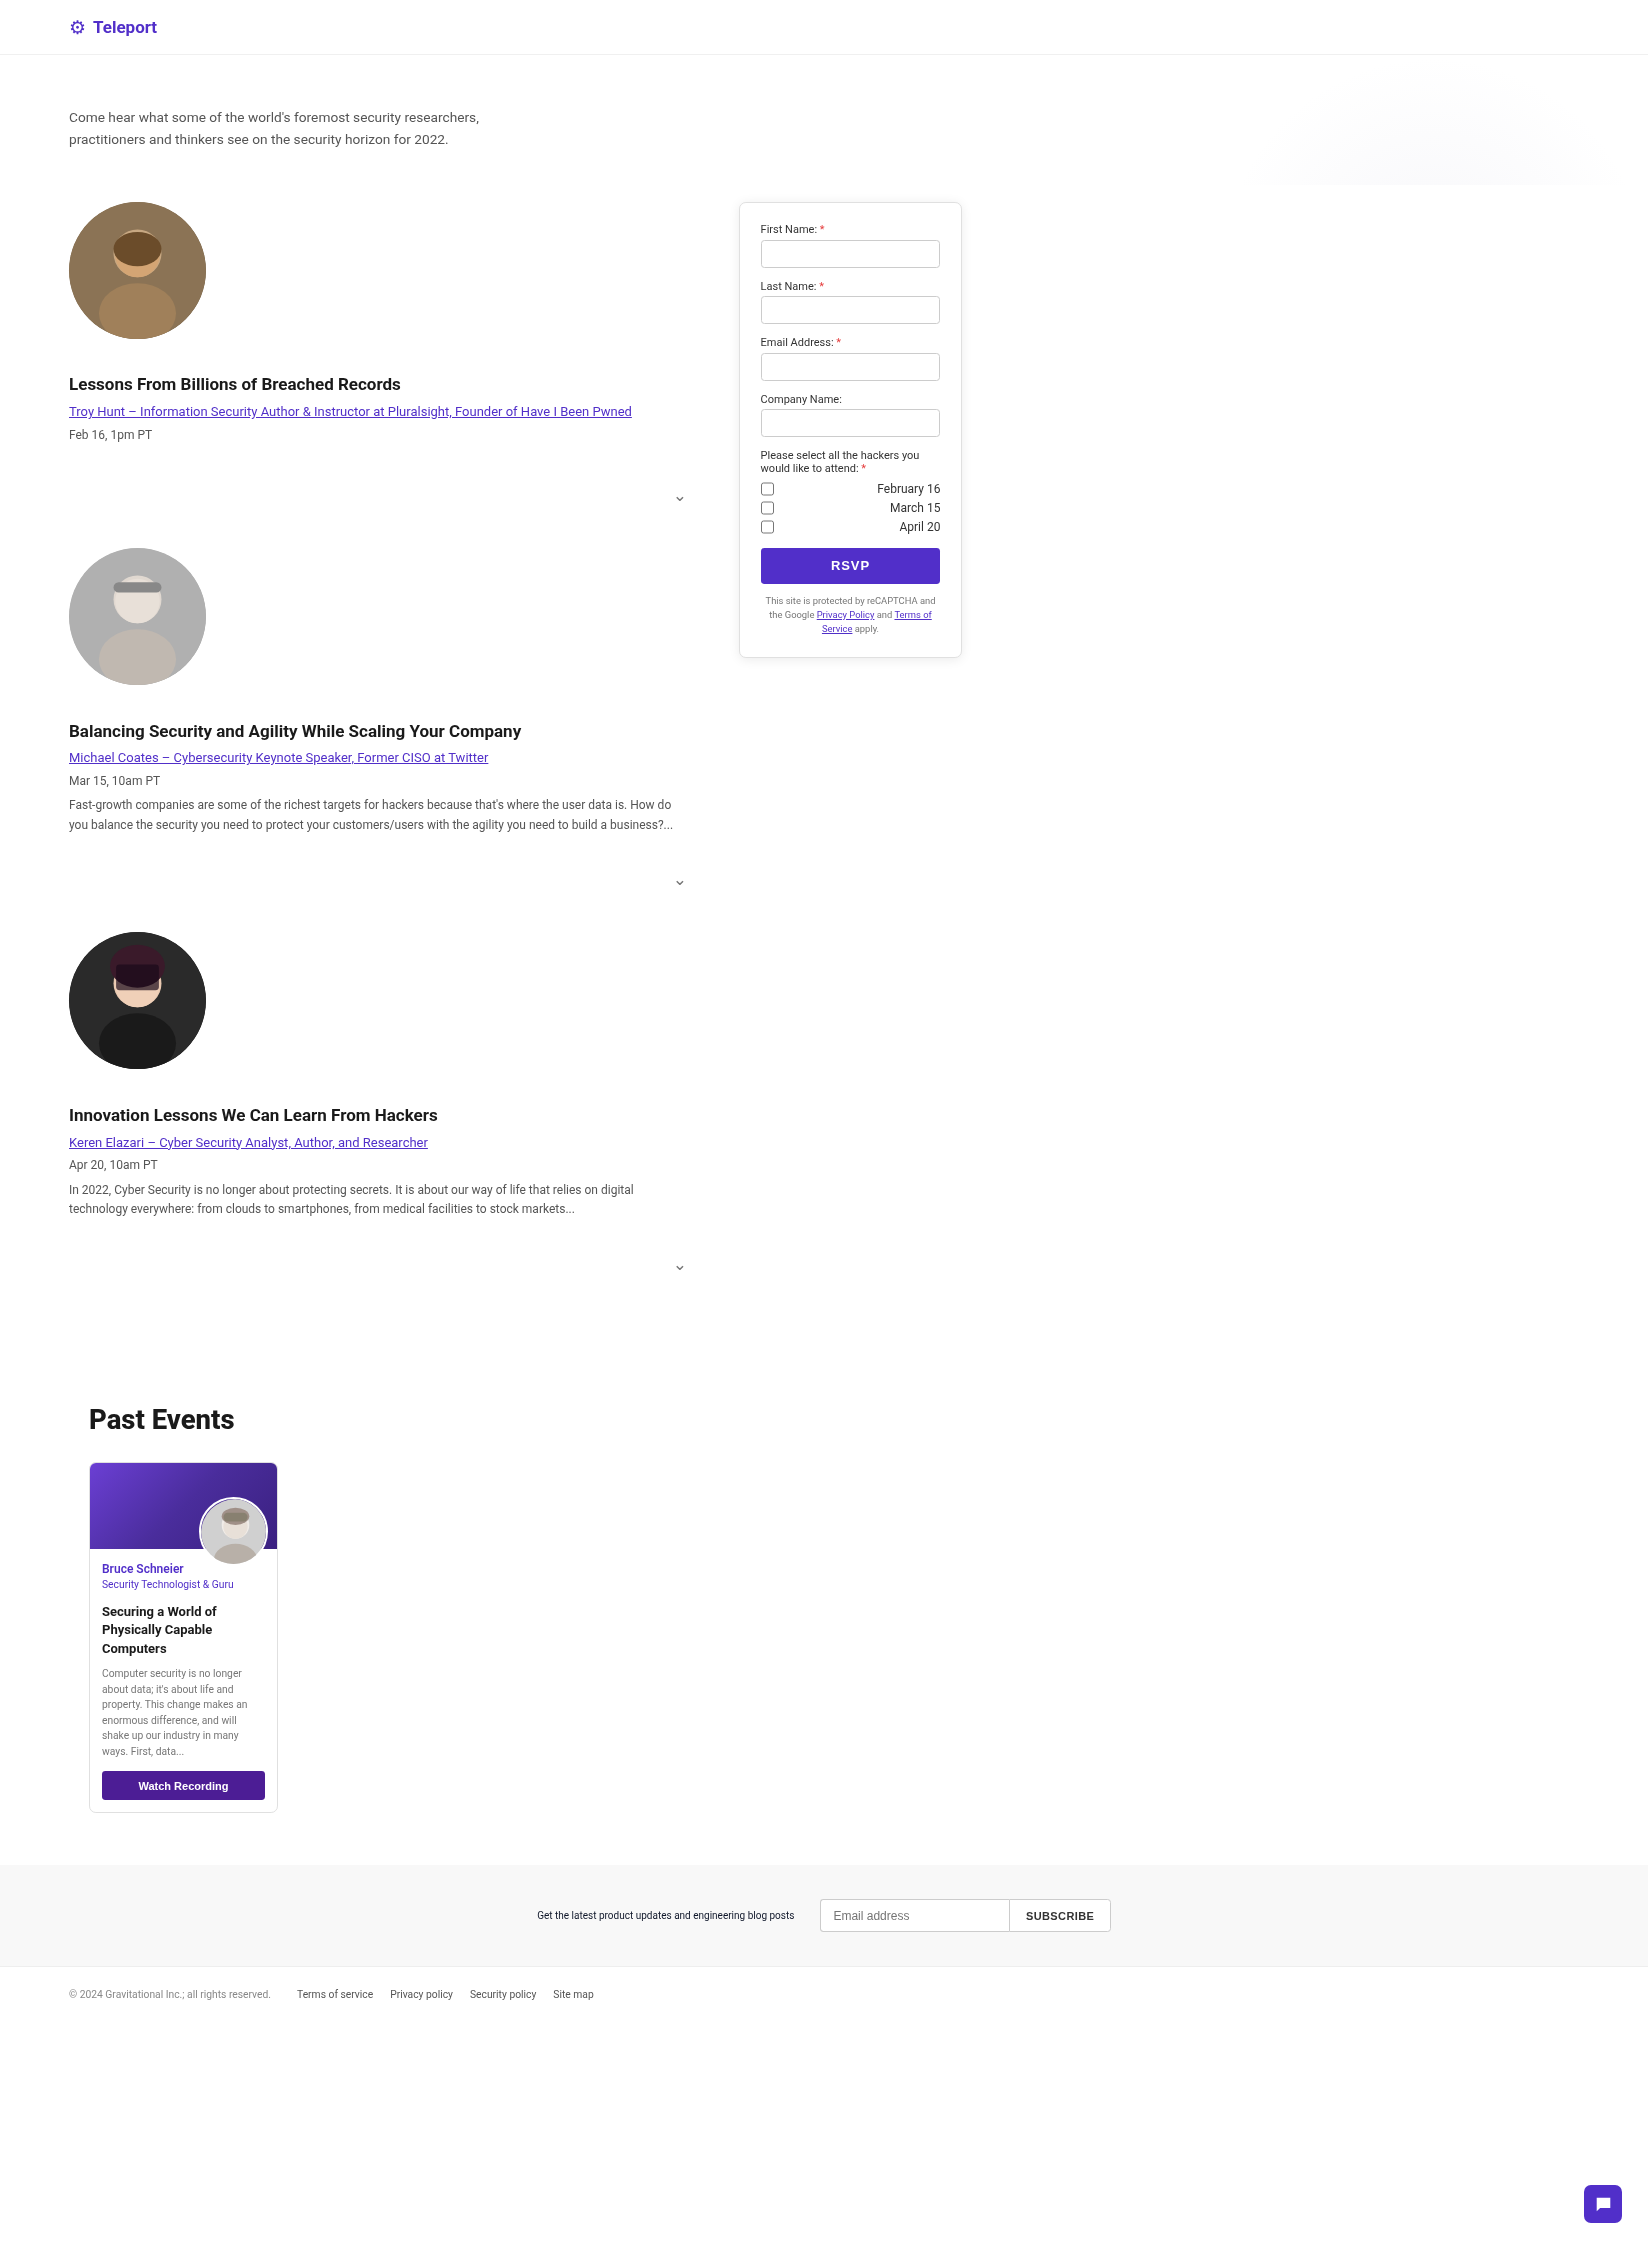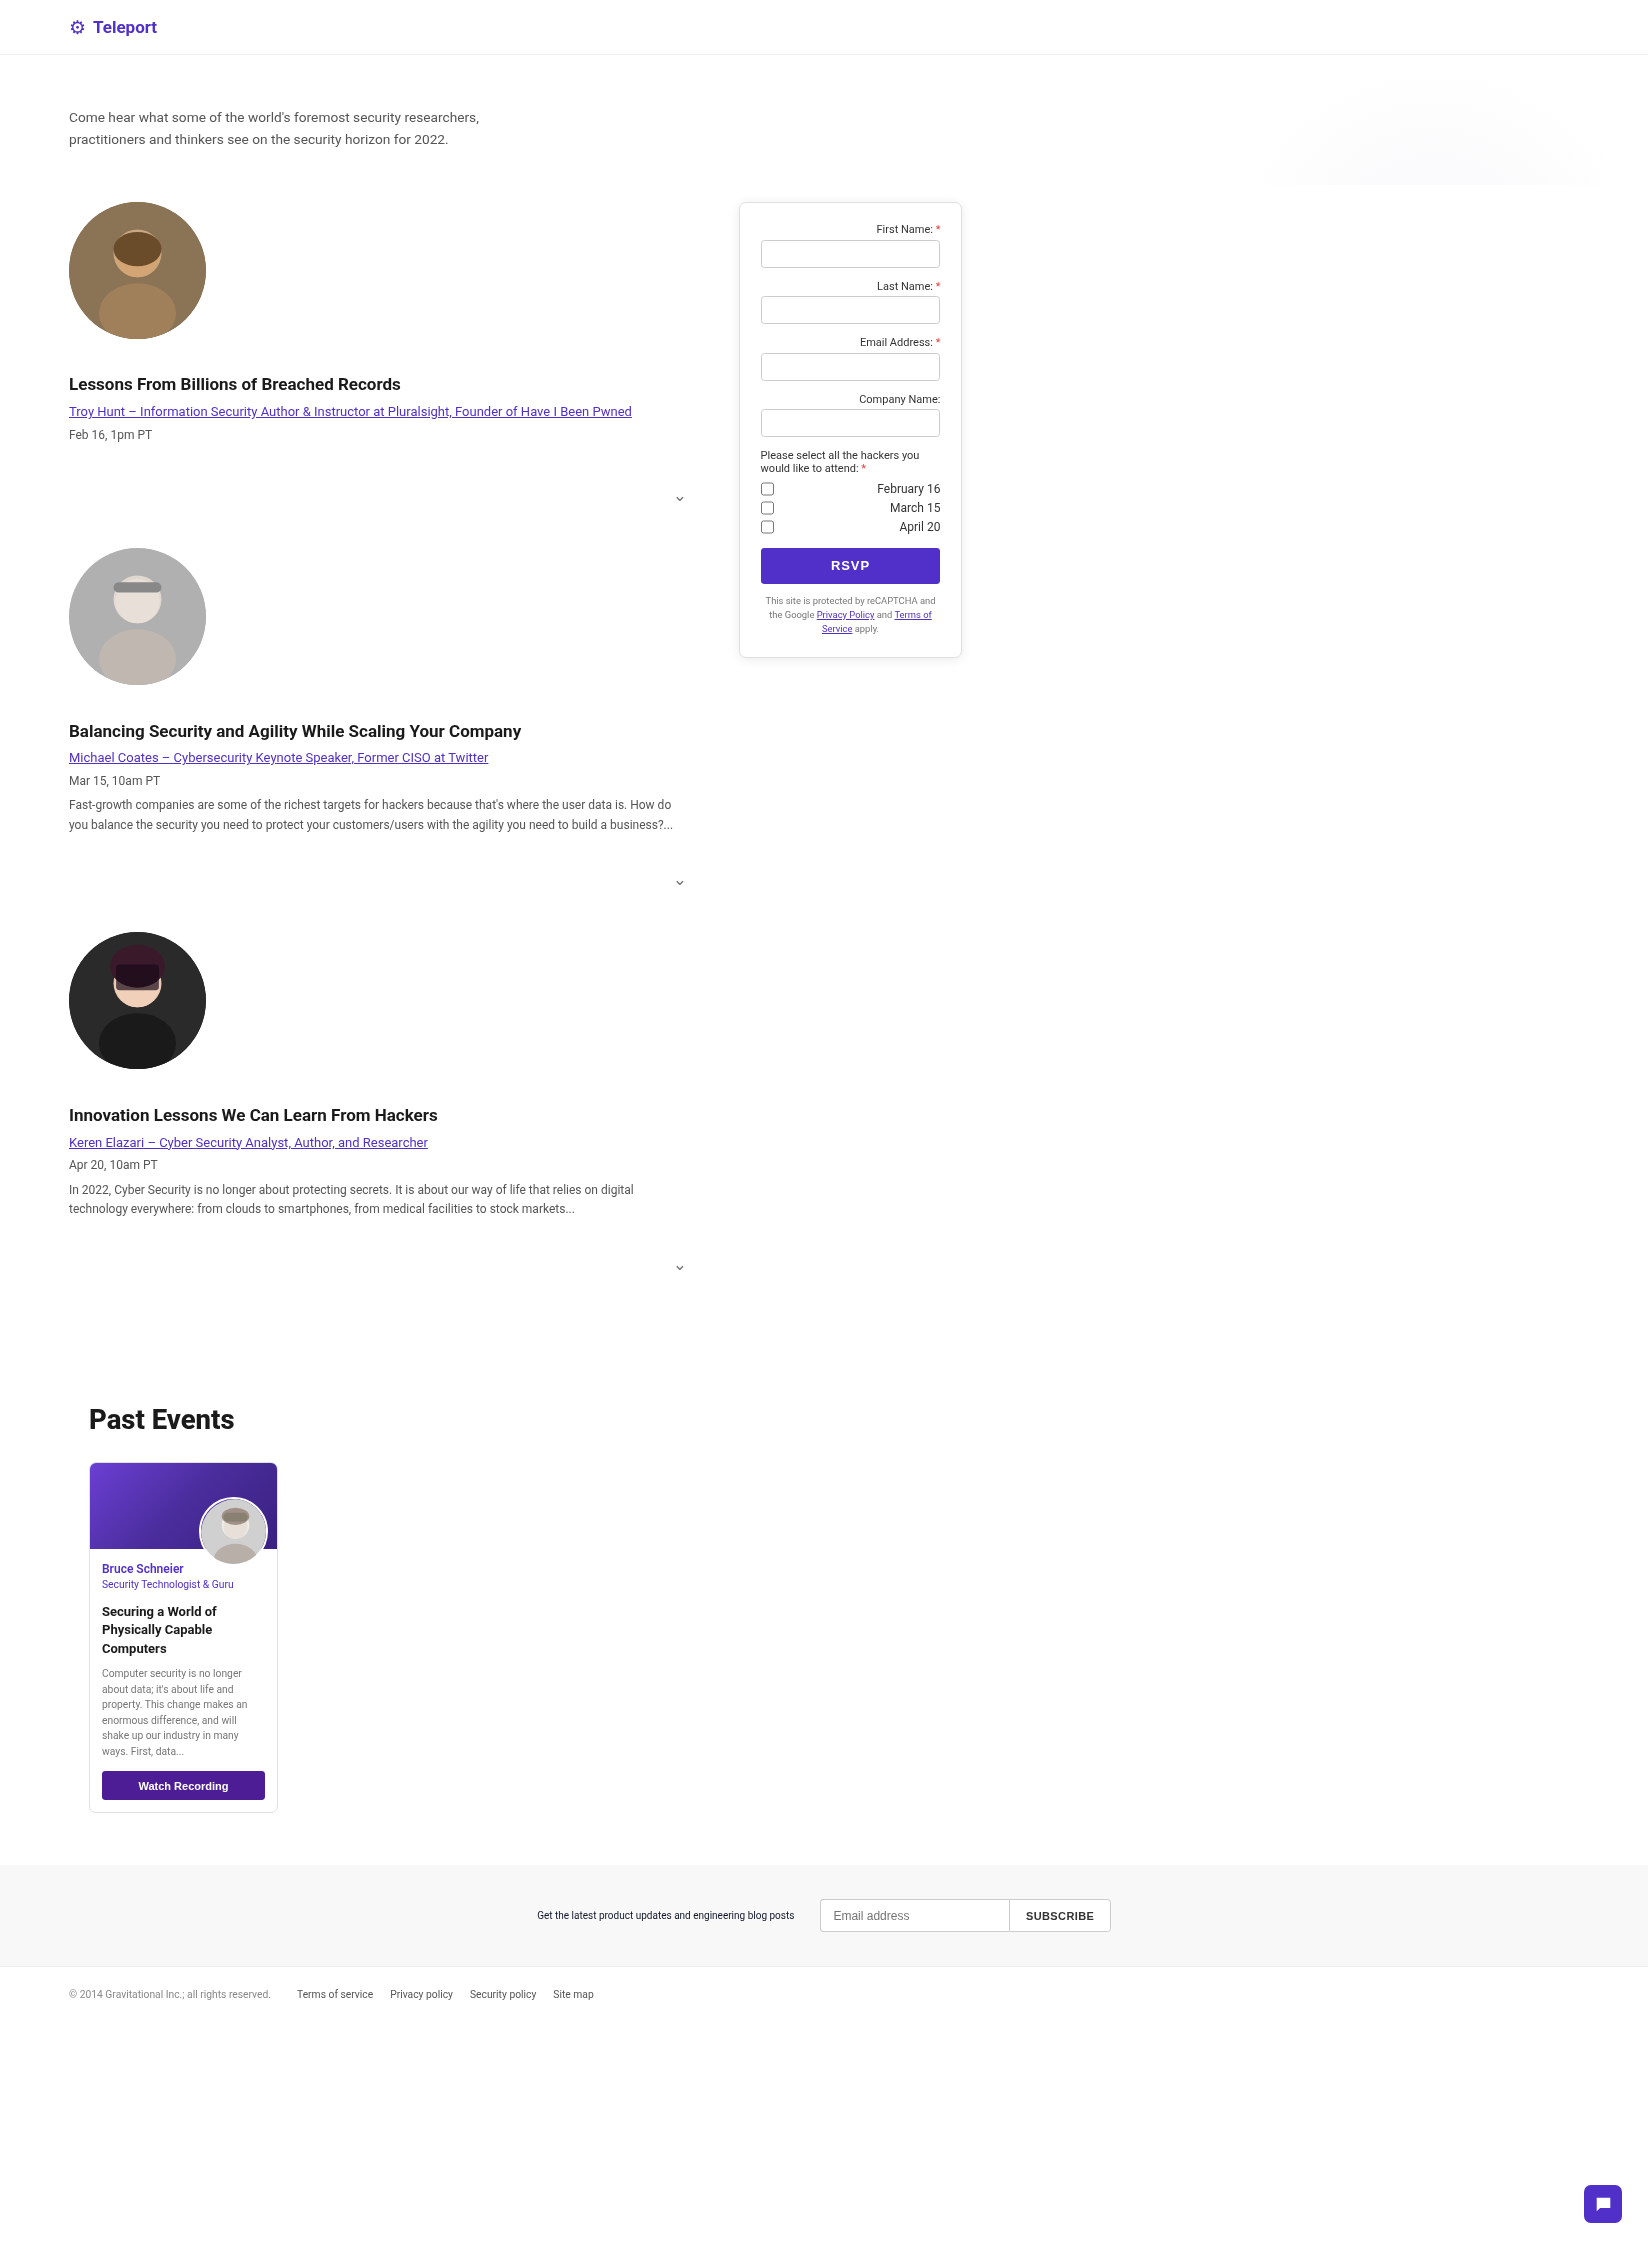--- a/index.html
+++ b/index.html
@@ -24,21 +24,21 @@
     .session-info { flex: 1; padding-top: 8.6px; }
     .session-title { font-size: 17px; font-weight: 700; color: #1a1a1a; margin-bottom: 8.6px; line-height: 1.3; }
     .session-speaker-link { color: #512fc9; text-decoration: underline; font-size: 13px; display: block; margin-bottom: 8.6px; }
     .session-date { font-size: 12px; color: #555; margin-bottom: 8.6px; }
     .session-desc { font-size: 12px; color: #555; line-height: 1.6; }
     .session-chevron { margin-left: auto; color: #777; font-size: 17px; cursor: pointer; padding-top: 8.6px; }
 
     
     .registration-form { width: 223px; flex-shrink: 0; background: #fff; border: 0.9px solid #e0e0e0; border-radius: 6.9px; padding: 20.6px; box-shadow: 0 1.7px 10.3px rgba(0,0,0,0.08); height: fit-content; position: sticky; top: 17px; }
     .form-group { margin-bottom: 12px; }
-    .form-label { font-size: 11px; color: #333; margin-bottom: 3.4px; display: block; text-align: right; }
+    .form-label { font-size: 11px; color: #333; margin-bottom: 3.4px; display: block; }
     .form-label .required { color: #e53e3e; }
     .form-input { width: 100%; border: 0.9px solid #ccc; border-radius: 3.4px; padding: 6px 8.6px; font-size: 12px; outline: none; }
     .events-section { margin-bottom: 13.7px; }
     .events-label { font-size: 11px; color: #333; margin-bottom: 6.9px; display: block; }
     .events-label .required { color: #e53e3e; }
     .checkbox-item { display: flex; align-items: center; gap: 6.9px; margin-bottom: 5.2px; font-size: 12px; color: #333; justify-content: space-between; }
     .checkbox-item input { width: 13.7px; height: 13.7px; }
     .rsvp-btn { width: 100%; background: #512fc9; color: #fff; border: none; border-radius: 3.4px; padding: 10.3px; font-size: 13px; font-weight: 700; cursor: pointer; letter-spacing: 0.9px; margin-bottom: 10.3px; }
     .recaptcha-notice { font-size: 9.4px; color: #777; text-align: center; line-height: 1.5; }
     .recaptcha-notice a { color: #512fc9; }
@@ -249,21 +249,21 @@
 
 <div class="newsletter">
   <span class="newsletter-text">Get the latest product updates and engineering blog posts</span>
   <div class="newsletter-form">
     <input class="newsletter-input" type="email" placeholder="Email address" style="">
     <button class="newsletter-btn">SUBSCRIBE</button>
   </div>
 </div>
 
 <footer class="footer">
-  <span class="footer-copy">© 2014 Gravitational Inc.; all rights reserved.</span>
+  <span class="footer-copy">© 2024 Gravitational Inc.; all rights reserved.</span>
   <div class="footer-links">
     <a class="footer-link" href="#">Terms of service</a>
     <a class="footer-link" href="#">Privacy policy</a>
     <a class="footer-link" href="#">Security policy</a>
     <a class="footer-link" href="#">Site map</a>
   </div>
 </footer>
 
 <div class="chat-bubble">
   <svg width="17" height="17" viewBox="0 0 20 20" fill="white">

